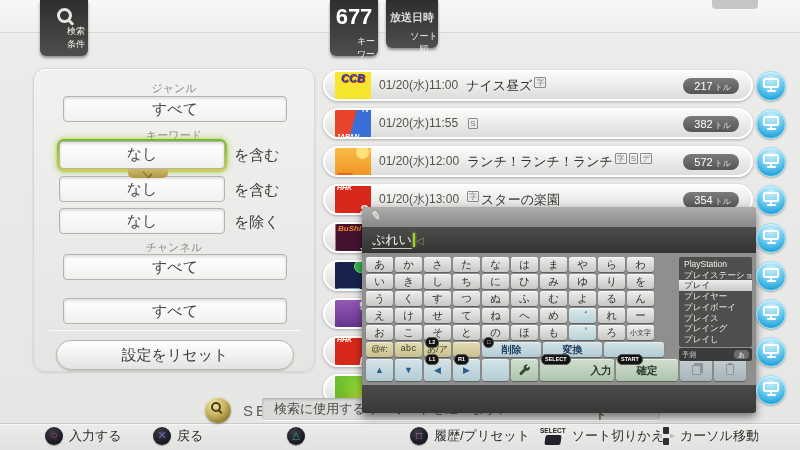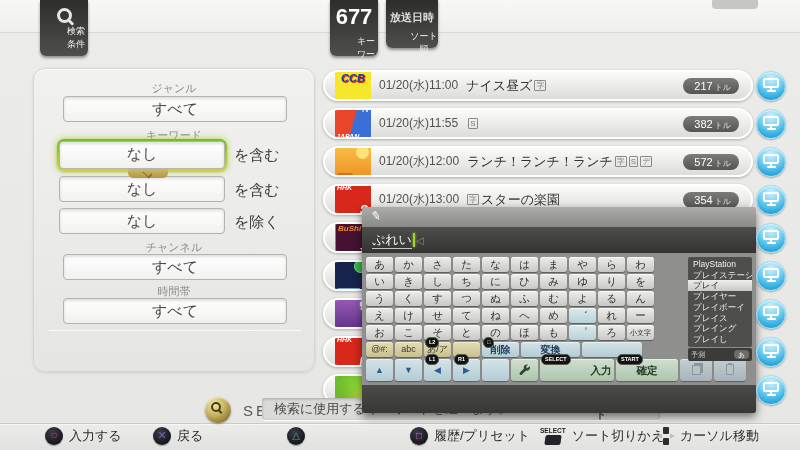--- a/index.html
+++ b/index.html
@@ -50,21 +50,21 @@
   #reset-btn { position:absolute; left:22px; top:271px; width:238px; height:30px; border-radius:15px;
     background:linear-gradient(#ffffff,#e3e3e1); border:1px solid #b5b5b2;
     box-shadow:0 1px 2px rgba(0,0,0,.18), inset 0 1px 0 #fff;
     font-size:15px; color:#3b3b39; text-align:center; line-height:28px; }
 
   
   .prow { position:absolute; left:323px; width:430px; height:31px;
     background:linear-gradient(#fbfbfa,#dcdcda); border:2px solid #fff; border-radius:16px;
     box-shadow:0 1px 3px rgba(0,0,0,.28); display:flex; align-items:center; padding:0 10px; gap:8px; z-index:2; overflow:hidden; }
   .ptime { font-size:12px; color:#55514f; white-space:nowrap; }
-  .ptitle { font-size:13px; color:#333331; white-space:nowrap; display:flex; align-items:center; }
+  .ptitle { font-size:13px; color:#333331; white-space:nowrap; display:flex; align-items:flex-start; }
   .flagbox { display:inline-block; border:1px solid #8a8a88; color:#767674; font-size:8px; line-height:9px;
     padding:0 1px; margin-left:2px; border-radius:1px; }
   .flagbox.lead { margin:0 2px 0 0; }
   .pbadge { position:absolute; right:12px; top:50%; transform:translateY(-50%); min-width:56px; height:16px;
     background:linear-gradient(#7b7b79,#555553); border-radius:8px; color:#fff; text-align:right;
     padding:0 8px; line-height:16px; font-size:11px; }
   .pbadge .unit { font-size:8px; color:#e0e0de; margin-left:2px; }
   .tvicon { position:absolute; left:756px; width:30px; height:30px; border-radius:50%; z-index:6;
     background:radial-gradient(circle at 50% 22%, #ceeffb, #7fd4f2 40%, #2ba7dd 78%, #1b8fc7);
     border:1px solid #9adef5; box-shadow:inset 0 1px 1px rgba(255,255,255,.85), 0 1px 2px rgba(0,0,0,.3); }
@@ -131,21 +131,21 @@
   .k-green { background:linear-gradient(#d0dfcf,#adc5ac); color:#233923; font-weight:bold; }
   .k-disabled { background:linear-gradient(#c3ced2,#a7b4b9); color:#87939七; color:#879397; }
   .k-arrow { color:#2b5e8e; font-size:9px; font-weight:bold; }
   .kbadge { position:absolute; top:-5px; left:1px; background:#121210; color:#fff; font-size:5.5px; font-weight:bold;
     line-height:7px; padding:1px 3px; border-radius:5px; border:1px solid #5a5a58; white-space:nowrap; z-index:2; }
   .cicon { display:inline-block; width:9px; height:10px; border:1px solid #8a9699; background:#b6c2c6;
     box-shadow:2px -2px 0 -0px #8a9699; margin-top:6px; }
   .picon { display:inline-block; width:8px; height:11px; border:1px solid #8a9699; border-radius:1px;
     background:#b6c2c6; margin-top:5px; position:relative; }
   .picon::after { content:""; position:absolute; left:1px; top:-2px; width:4px; height:2px; background:#8a9699; }
-  #pred-wrap { position:absolute; right:4px; top:4px; width:64px; }
+  #pred-wrap { position:absolute; right:4px; top:4px; width:73px; }
   #pred-list { background:#4e4e4c; border-radius:2px; padding:2px 0; height:90px; overflow:hidden; }
   .pred-item { font-size:8.5px; line-height:10.7px; color:#f0f0ee; padding-left:5px; white-space:nowrap; }
   .pred-item.sel { background:linear-gradient(#ededeb,#c8c8c6); color:#1f1f1d; }
   #pred-footer { height:13px; margin-top:1px; background:#3b3b39; border-radius:2px; display:flex;
     justify-content:space-between; align-items:center; padding:0 3px; }
   #pred-footer .pl { color:#d0d0ce; font-size:7px; }
   #pred-footer .pb { background:#6c6c6a; border-radius:4px; color:#fff; font-size:6.5px; padding:0 4px; line-height:9px; }
   .kbd-footer { position:absolute; left:0; right:0; bottom:0; height:28px;
     background:linear-gradient(#4b4b49,#373735); border-radius:0 0 3px 3px; }
 
@@ -209,23 +209,23 @@
       <div class="field">なし</div>
     </div>
     <div class="cond" style="top:72px">を含む</div>
     <div class="chevron-tab"></div>
     <div class="field" style="left:25px; top:107px; width:166px;">なし</div>
     <div class="cond" style="top:107px">を含む</div>
     <div class="field" style="left:25px; top:139px; width:166px;">なし</div>
     <div class="cond" style="top:139px">を除く</div>
     <div class="flabel" style="top:171px">チャンネル</div>
     <div class="field" style="left:29px; top:185px; width:224px;">すべて</div>
-    <div class="flabel" style="top:215px">時間帯</div>
     <div class="field" style="left:29px; top:229px; width:224px;">すべて</div>
     <div class="divider"></div>
+    <div id="reset-btn">設定をリセット</div>
   </div>
 
   <div id="rows-root">
       <div class="prow" style="top: 70px;">
         <div class="logo ccb">
           <span class="t1">CCB</span>
         </div>
         <span class="ptime">01/20(水)11:00</span>
         <span class="ptitle">
           <span>ナイス昼ズ</span>
@@ -396,24 +396,24 @@
           <div class="key">と</div>
           <div class="key">の</div>
           <div class="key">ほ</div>
           <div class="key">も</div>
           <div class="key dakuten">゜</div>
           <div class="key">ろ</div>
           <div class="key small-label">小文字</div>
         </div>
       <div id="func-row">
           <div class="fkey k-khaki" style="width: 27px;">@#:</div>
-          <div class="fkey k-khaki" style="width: 27px;">abc</div>
+          <div class="fkey k-khaki" style="width: 27px; font-family: Liberation Mono, monospace;">abc</div>
           <div class="fkey k-khaki" style="width: 27px;">あ/ア<span class="kbadge">L2</span></div>
           <div class="fkey k-khaki" style="width: 27px;"></div>
-          <div class="fkey k-blue" style="width: 37px; font-family: Liberation Serif, serif;">削除<span class="kbadge">□</span></div>
+          <div class="fkey k-blue" style="width: 59px; font-family: Liberation Serif, serif;">削除<span class="kbadge">□</span></div>
           <div class="fkey k-blue" style="width: 59px;">変換</div>
           <div class="fkey k-blue" style="width: 60px;"></div>
         </div>
       <div id="nav-row">
           <div class="nkey k-blue k-arrow" style="width: 27px;">▲</div>
           <div class="nkey k-blue k-arrow" style="width: 27px;">▼</div>
           <div class="nkey k-blue k-arrow" style="width: 27px;">◀<span class="kbadge">L1</span></div>
           <div class="nkey k-blue k-arrow" style="width: 27px;">▶<span class="kbadge">R1</span></div>
           <div class="nkey k-blue" style="width: 27px;"></div>
           <div class="nkey k-green" style="width: 27px;"><svg width="12" height="12" viewBox="0 0 12 12" style="margin-top:5px">

